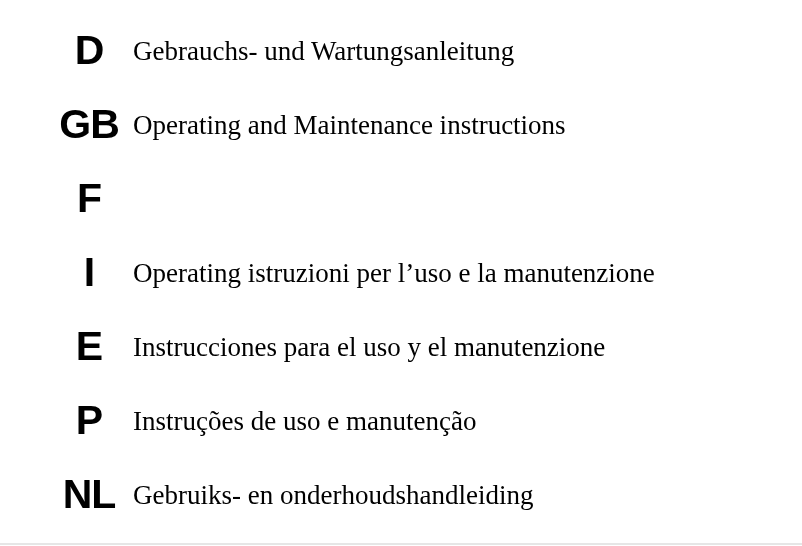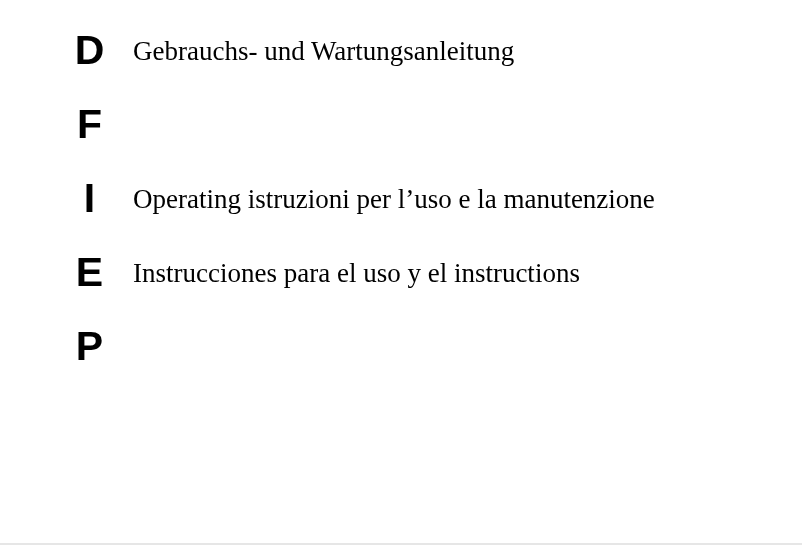--- a/index.html
+++ b/index.html
@@ -54,37 +54,44 @@
 </head>
 <body>
 
 <div class="page">
 
   <div class="lang-row">
     <span class="lang-code">D</span>
     <span class="lang-label">Gebrauchs- und Wartungsanleitung</span>
   </div>
 
+  <div class="lang-row">
+    <span class="lang-code">GB</span>
+    <span class="lang-label">Operating and Maintenance instructions</span>
+  </div>
 
   <div class="lang-row">
     <span class="lang-code">F</span>
   </div>
 
   <div class="lang-row">
     <span class="lang-code">I</span>
     <span class="lang-label">Operating istruzioni per l’uso e la manutenzione</span>
   </div>
 
   <div class="lang-row">
     <span class="lang-code">E</span>
-    <span class="lang-label">Instrucciones para el uso y el instructions</span>
+    <span class="lang-label">Instrucciones para el uso y el manutenzione</span>
   </div>
 
   <div class="lang-row">
     <span class="lang-code">P</span>
+    <span class="lang-label">Instruções de uso e manutenção</span>
   </div>
 
   <div class="lang-row">
+    <span class="lang-code">NL</span>
+    <span class="lang-label">Gebruiks- en onderhoudshandleiding</span>
   </div>
 
   <div class="bottom-rule"></div>
 
 </div>
 
 </body></html>

